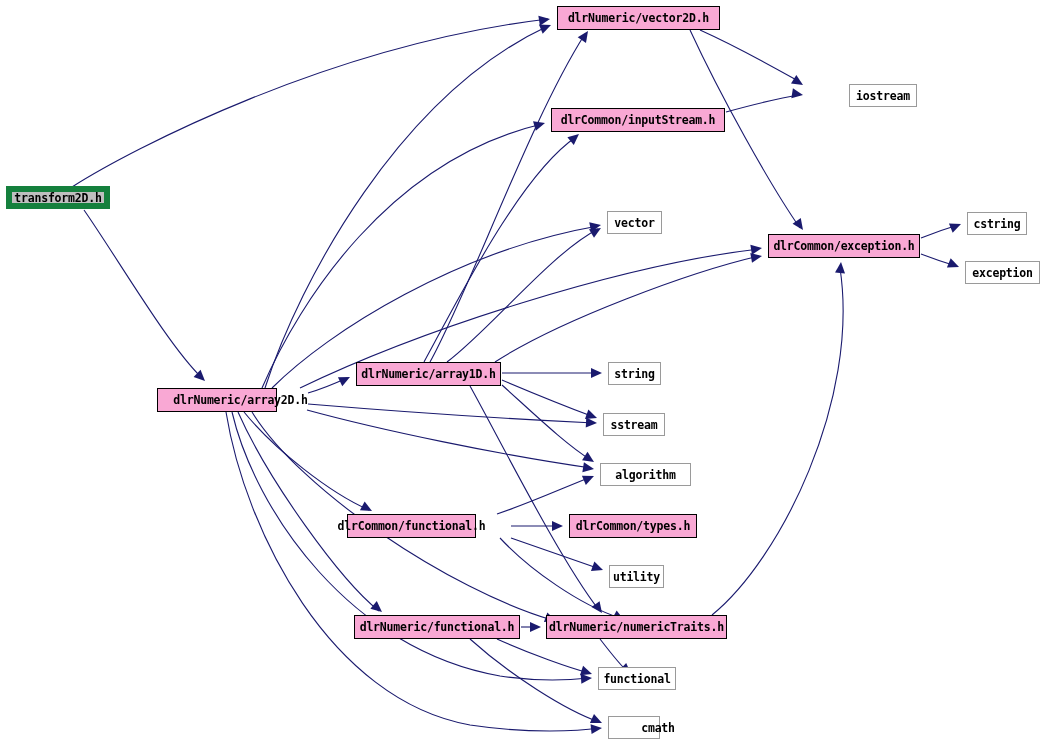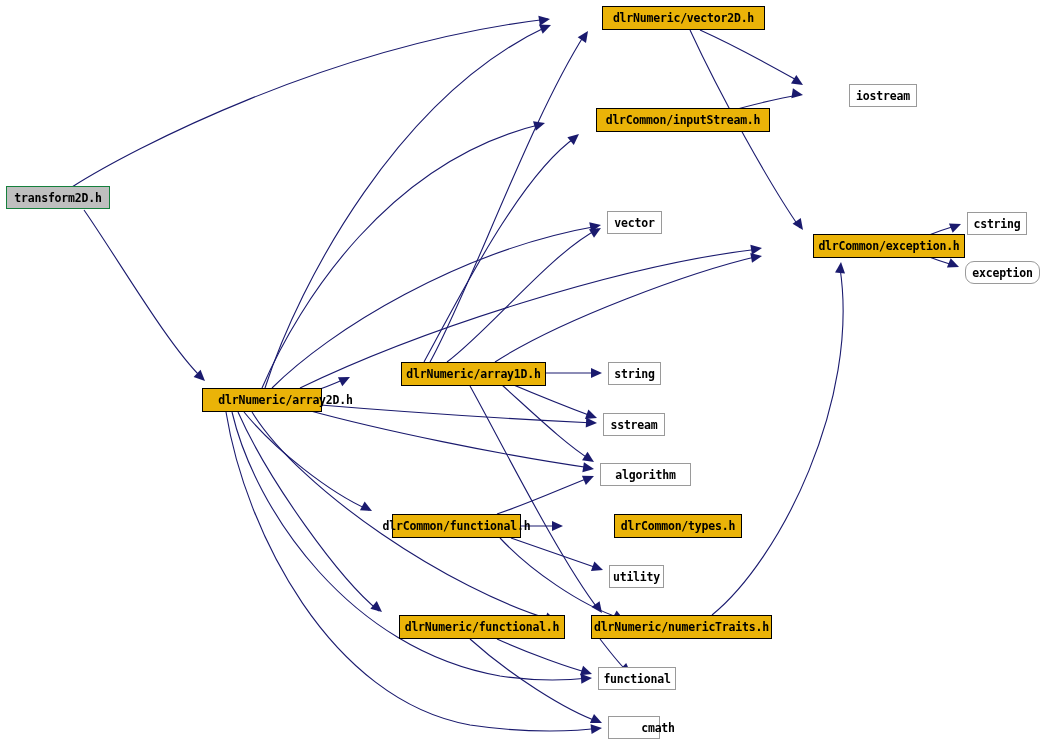--- a/index.html
+++ b/index.html
@@ -41,31 +41,30 @@
     align-items: center;
     justify-content: center;
     font-family: "DejaVu Sans Mono", "Liberation Mono", monospace;
     font-size: 11.5px;
     font-weight: bold;
     color: #000000;
     white-space: nowrap;
     letter-spacing: -0.2px;
   }
   .node-box.internal {
-    background: #eab308;
+    background: #f9a8d4;
     border: 1px solid #000000;
-    margin-left: 45px;
   }
   .node-box.external {
     background: #ffffff;
     border: 1px solid #9a9a9a;
   }
   .node-box.root {
     background: #bfbfbf;
-    border: 1px solid #15803d;
+    border: 6px solid #15803d;
   }
 </style>
 </head>
 <body>
 
 <div id="graph-root">
   <svg id="graph-canvas" viewBox="0 0 1045 746" preserveAspectRatio="none">
     <g id="edges-group">
         <path class="edge-path" d="M 72,187 C 130,150 330,45 548,19"></path>
         <path class="edge-path" d="M 84,210 C 120,262 168,345 202,378"></path>
@@ -230,21 +229,21 @@
       </div>
       <div class="node-box external" style="left: 607px; top: 211px; width: 55px; height: 23px;">
         <span>vector</span>
       </div>
       <div class="node-box external" style="left: 967px; top: 212px; width: 60px; height: 23px;">
         <span>cstring</span>
       </div>
       <div class="node-box internal" style="left: 768px; top: 234px; width: 152px; height: 24px;">
         <span>dlrCommon/exception.h</span>
       </div>
-      <div class="node-box external" style="left: 965px; top: 261px; width: 75px; height: 23px; border-radius: 9px;">
+      <div class="node-box external" style="left: 965px; top: 261px; width: 75px; height: 23px;">
         <span>exception</span>
       </div>
       <div class="node-box internal" style="left: 356px; top: 362px; width: 145px; height: 24px;">
         <span>dlrNumeric/array1D.h</span>
       </div>
       <div class="node-box external" style="left: 608px; top: 362px; width: 53px; height: 23px;">
         <span>string</span>
       </div>
       <div class="node-box internal" style="left: 157px; top: 388px; width: 120px; height: 24px; padding-left: 47px;">
         <span>dlrNumeric/array2D.h</span>

